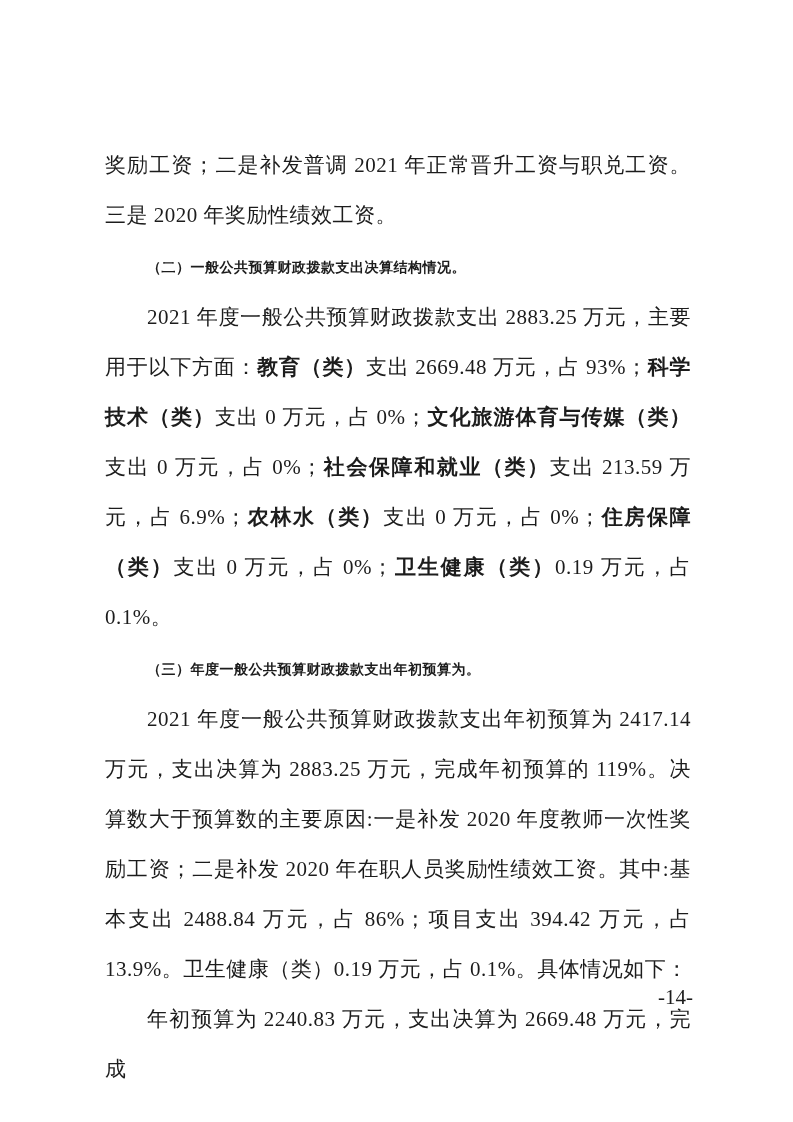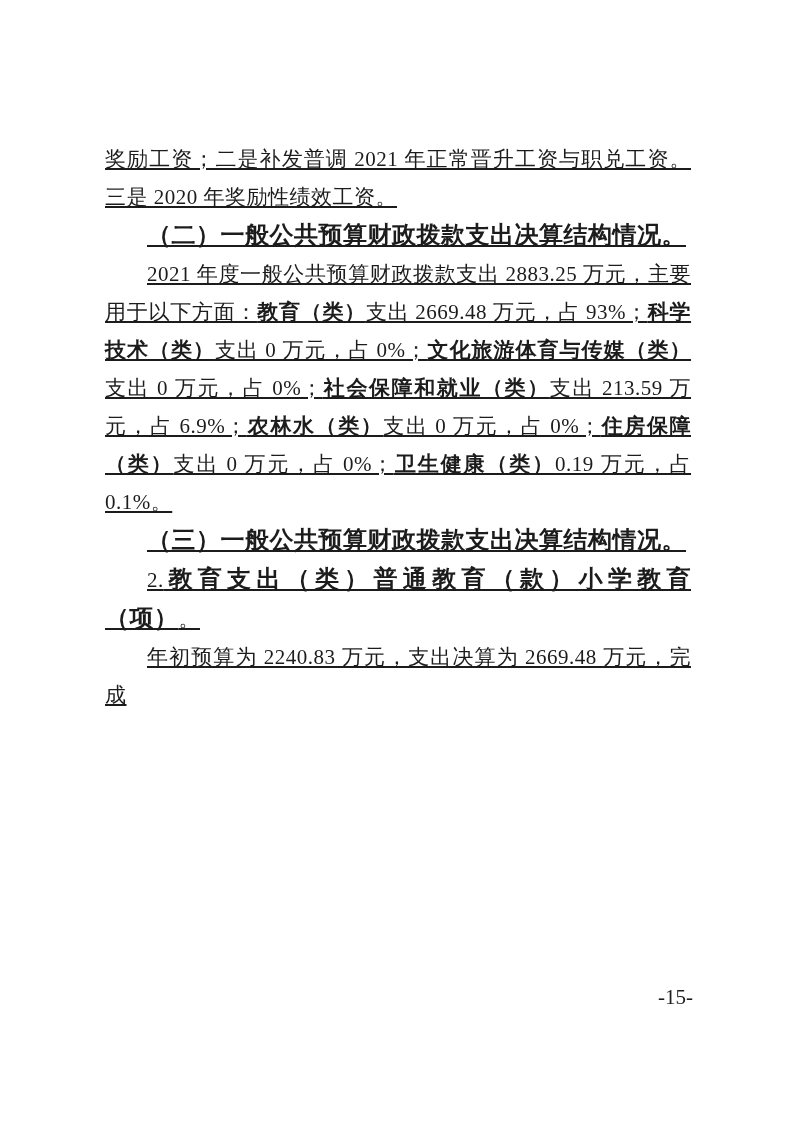--- a/index.html
+++ b/index.html
@@ -18,55 +18,54 @@
   }
   .content {
     position: absolute;
     left: 105px;
     top: 140px;
     width: 586px;
   }
   p.para {
     margin: 0;
     font-size: 21px;
-    line-height: 38px;
+    line-height: 50px;
     text-align: justify;
     letter-spacing: 0.5px;
-    text-decoration: underline;
   }
   p.para.indent {
     text-indent: 2em;
   }
   .seg-bold {
     font-weight: 700;
     font-family: "Liberation Sans", "DejaVu Sans", sans-serif;
     letter-spacing: 0.5px;
   }
   .seg-gap {
     margin-right: 0.9em;
   }
   p.heading .seg-bold,
   p.numbered-heading .seg-bold {
-    font-size: 24px;
+    font-size: 14px;
   }
   .page-number {
     position: absolute;
     top: 985px;
     right: 100px;
     font-size: 21px;
     font-family: "Liberation Serif", "DejaVu Serif", serif;
     color: #1c1c1c;
   }
 </style>
 </head>
 <body>
 
 <div class="page">
   <div class="content">
       <p class="para continuation"><span class="seg-regular">奖励工资；二是补发普调 2021 年正常晋升工资与职兑工资。三是 2020 年奖励性绩效工资。</span></p>
       <p class="para heading indent"><span class="seg-bold">（二）一般公共预算财政拨款支出决算结构情况。</span></p>
       <p class="para body indent"><span class="seg-regular">2021 年度一般公共预算财政拨款支出 2883.25 万元，主要用于以下方面：</span><span class="seg-bold">教育（类）</span><span class="seg-regular">支出 2669.48 万元，占 93%；</span><span class="seg-bold">科学技术（类）</span><span class="seg-regular">支出 0 万元，占 0%；</span><span class="seg-bold">文化旅游体育与传媒（类）</span><span class="seg-regular">支出 0 万元，占 0%；</span><span class="seg-bold">社会保障和就业（类）</span><span class="seg-regular">支出 213.59 万元，占 6.9%；</span><span class="seg-bold">农林水（类）</span><span class="seg-regular">支出 0 万元，占 0%；</span><span class="seg-bold">住房保障（类）</span><span class="seg-regular">支出 0 万元，占 0%；</span><span class="seg-bold">卫生健康（类）</span><span class="seg-regular">0.19 万元，占 0.1%。</span></p>
-      <p class="para heading indent"><span class="seg-bold">（三）一般公共预算财政拨款支出决算结构情况。</span></p>
-      <p class="para numbered-heading indent"><span class="seg-regular">2.</span><span class="seg-bold">教育支出（类）普通教育（款）小学教育（项）</span><span class="seg-regular">。</span></p>
+      <p class="para heading indent"><span class="seg-bold">（三）年度一般公共预算财政拨款支出年初预算为。</span></p>
+      <p class="para body indent"><span class="seg-regular">2021 年度一般公共预算财政拨款支出年初预算为 2417.14 万元，支出决算为 2883.25 万元，完成年初预算的 119%。决算数大于预算数的主要原因:一是补发 2020 年度教师一次性奖励工资；二是补发 2020 年在职人员奖励性绩效工资。其中:基本支出 2488.84 万元，占 86%；项目支出 394.42 万元，占 13.9%。卫生健康（类）0.19 万元，占 0.1%。具体情况如下：</span></p>
       <p class="para body indent"><span class="seg-regular">年初预算为 2240.83 万元，支出决算为 2669.48 万元，完成</span></p>
     </div>
-  <div class="page-number">-15-</div>
+  <div class="page-number">-14-</div>
 </div>
 
 </body></html>

